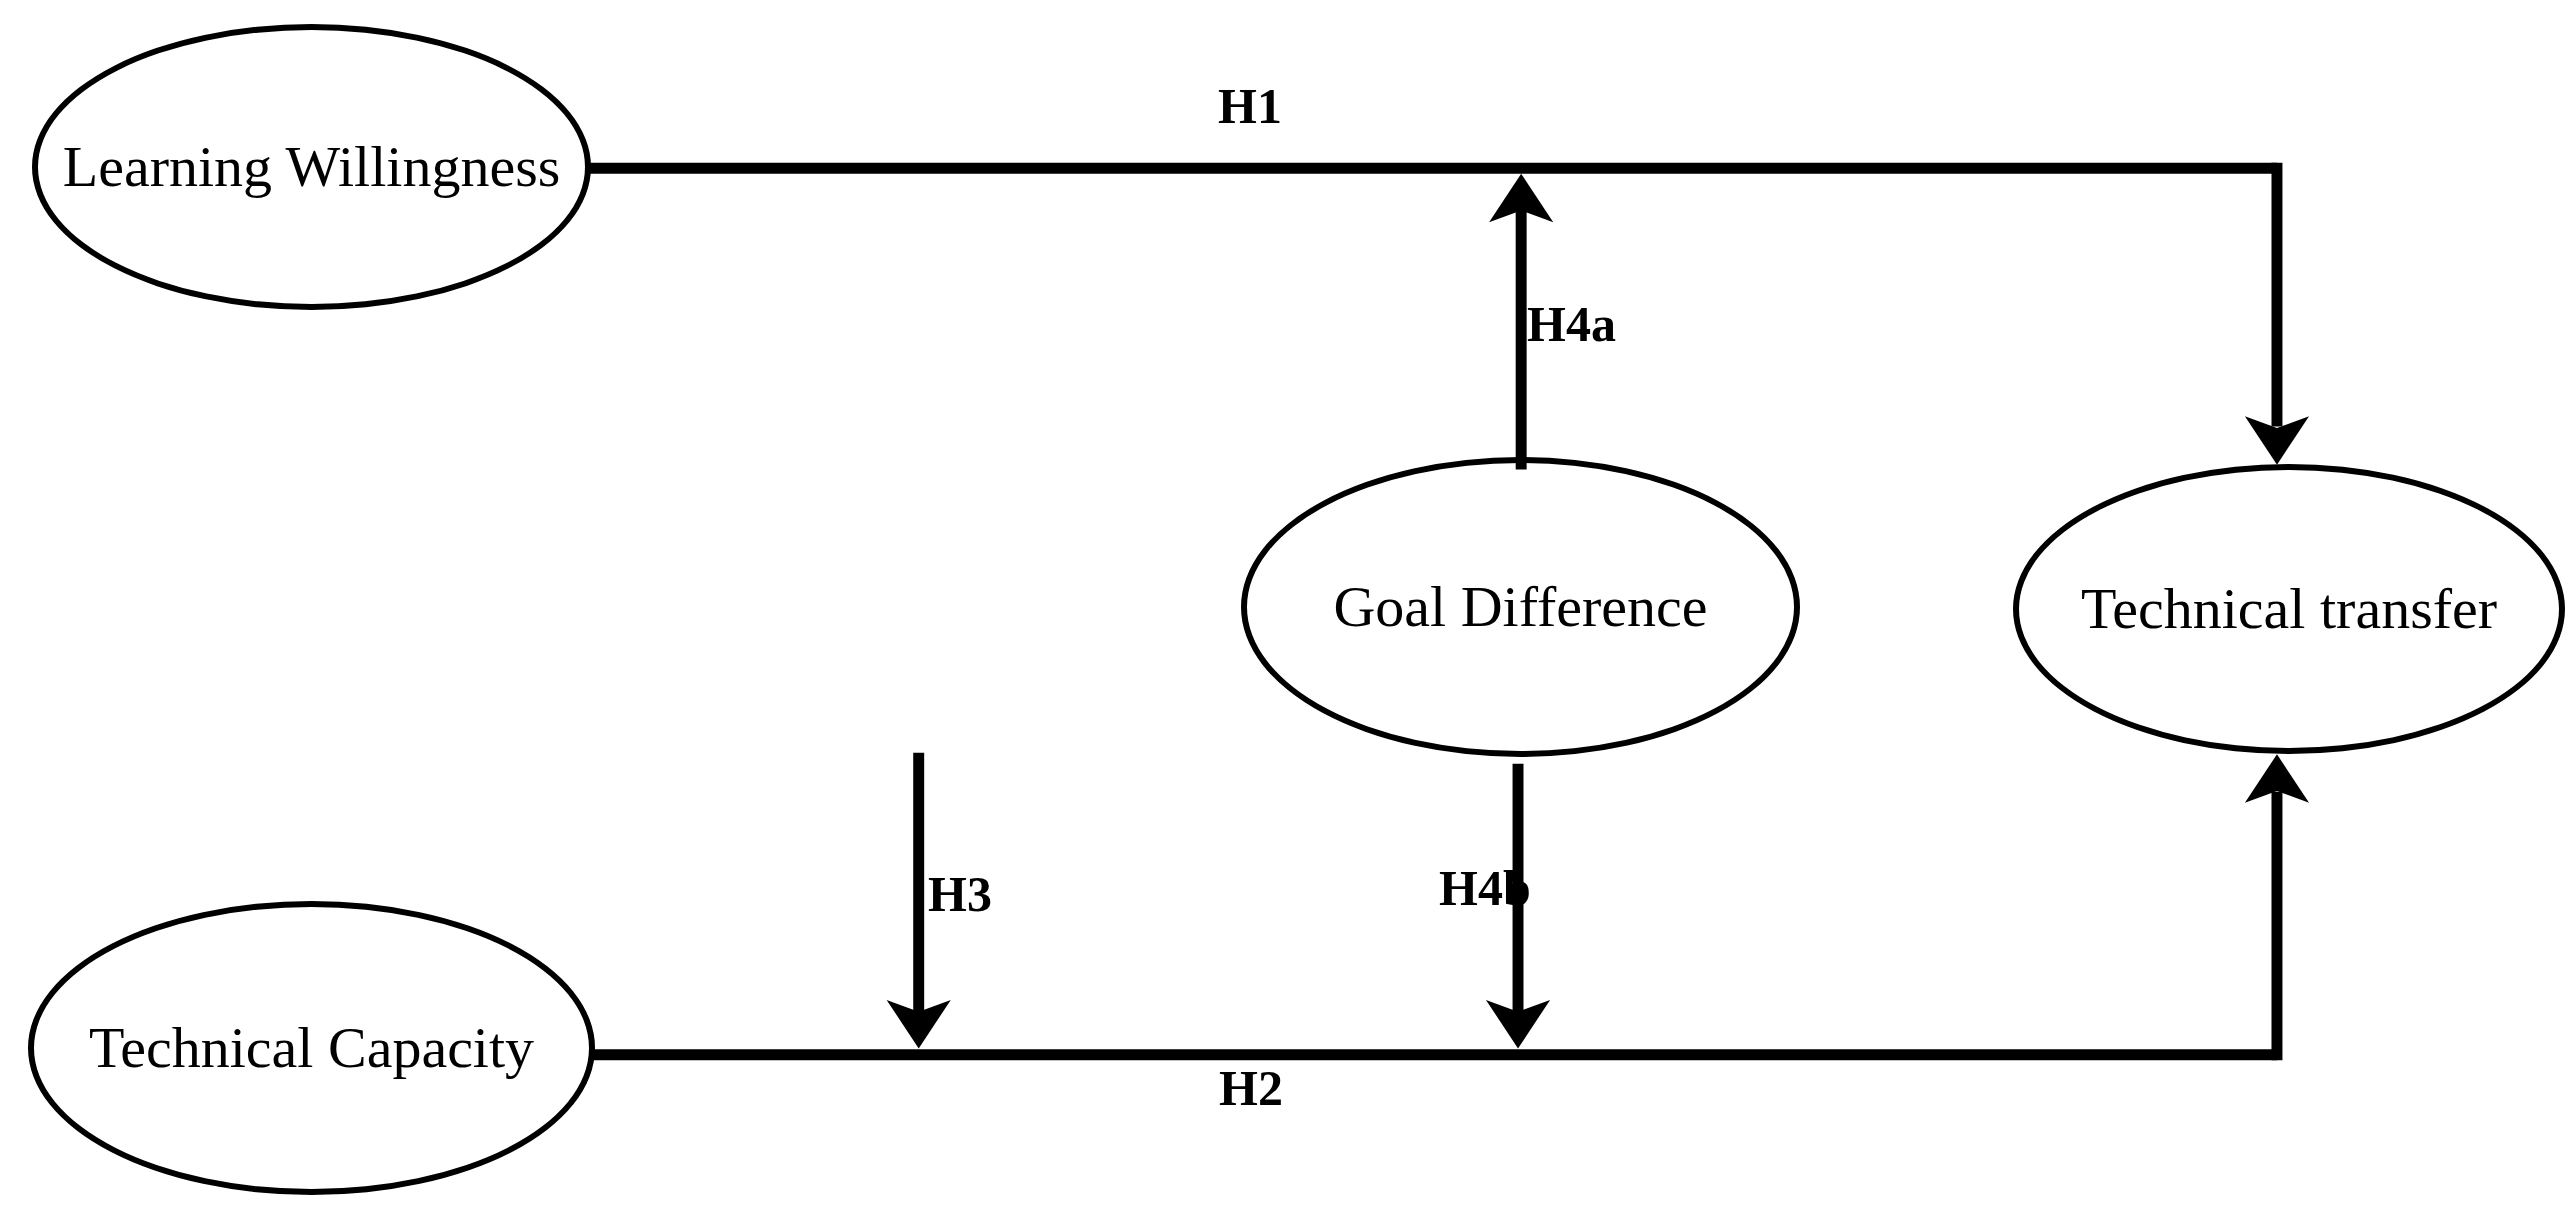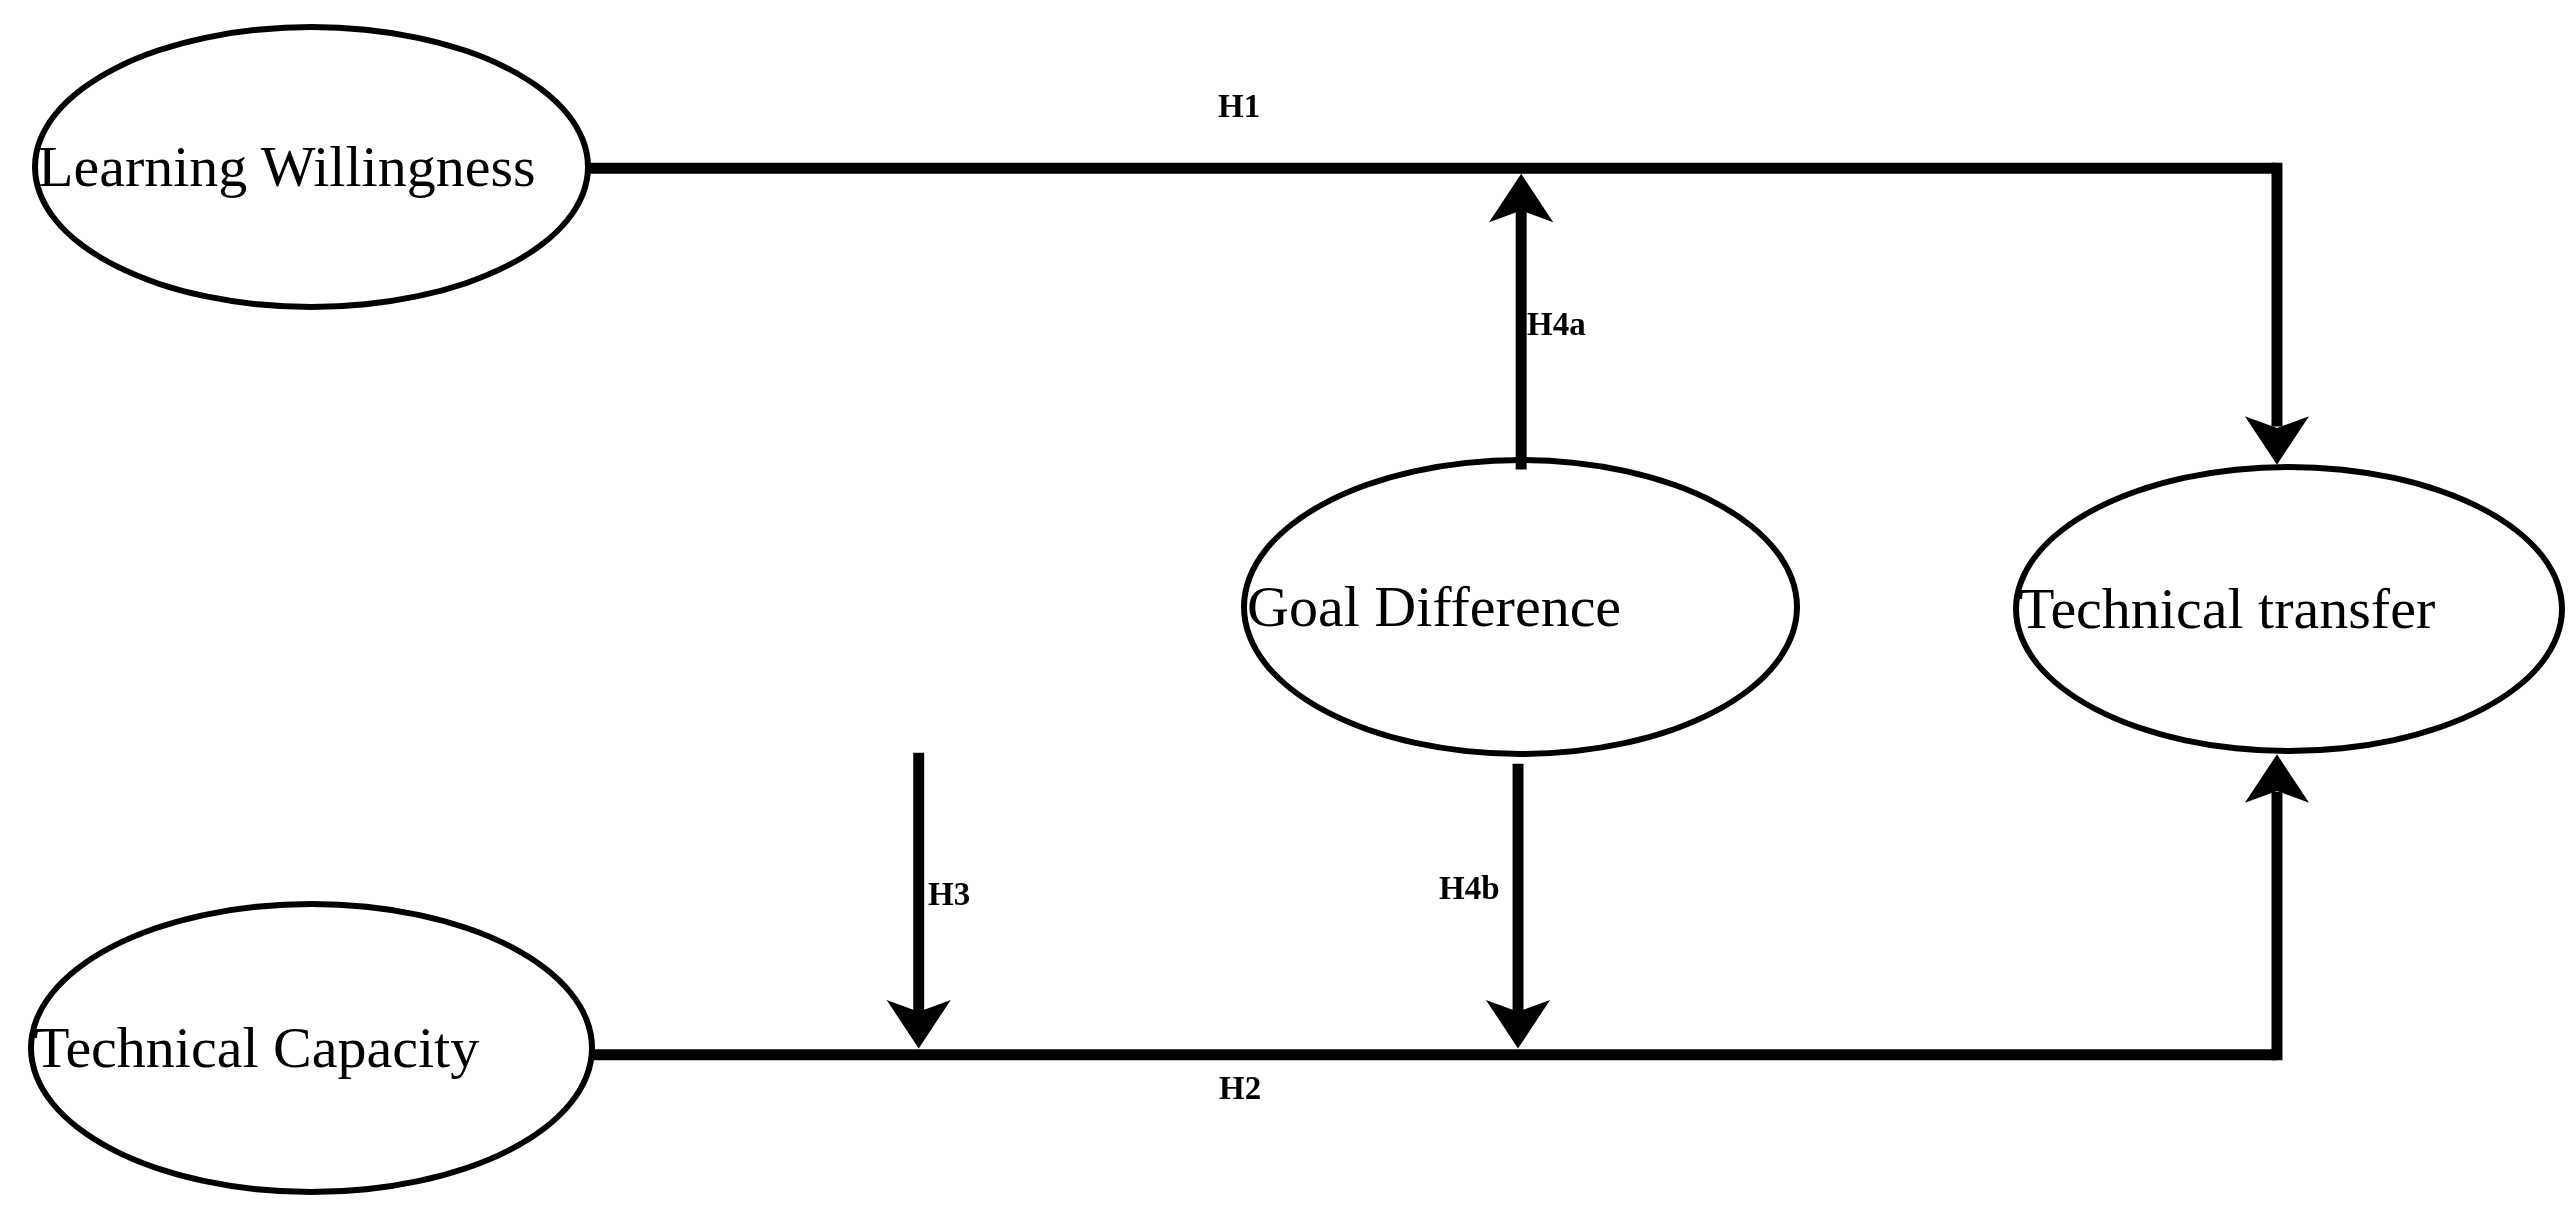--- a/index.html
+++ b/index.html
@@ -19,21 +19,21 @@
     color: #000000;
   }
   .node {
     position: absolute;
     box-sizing: border-box;
     border: 6.3px solid #000000;
     border-radius: 50%;
     background: #ffffff;
     display: flex;
     align-items: center;
-    justify-content: flex-start;
+    justify-content: center;
     text-align: center;
   }
   .node-label {
     font-size: 58px;
     line-height: 70px;
     color: #000000;
     white-space: nowrap;
   }
   .node-label span { display: block; }
   .arrows {
@@ -45,21 +45,21 @@
   .arrows line {
     stroke: #000000;
     stroke-width: 14;
   }
   .arrows polygon {
     fill: #000000;
     stroke: none;
   }
   .edge-label {
     position: absolute;
-    font-size: 33px;
+    font-size: 50px;
     line-height: 49px;
     font-weight: bold;
     color: #000000;
     white-space: nowrap;
   }
 </style>
 </head>
 <body>
 
 <div class="canvas">

